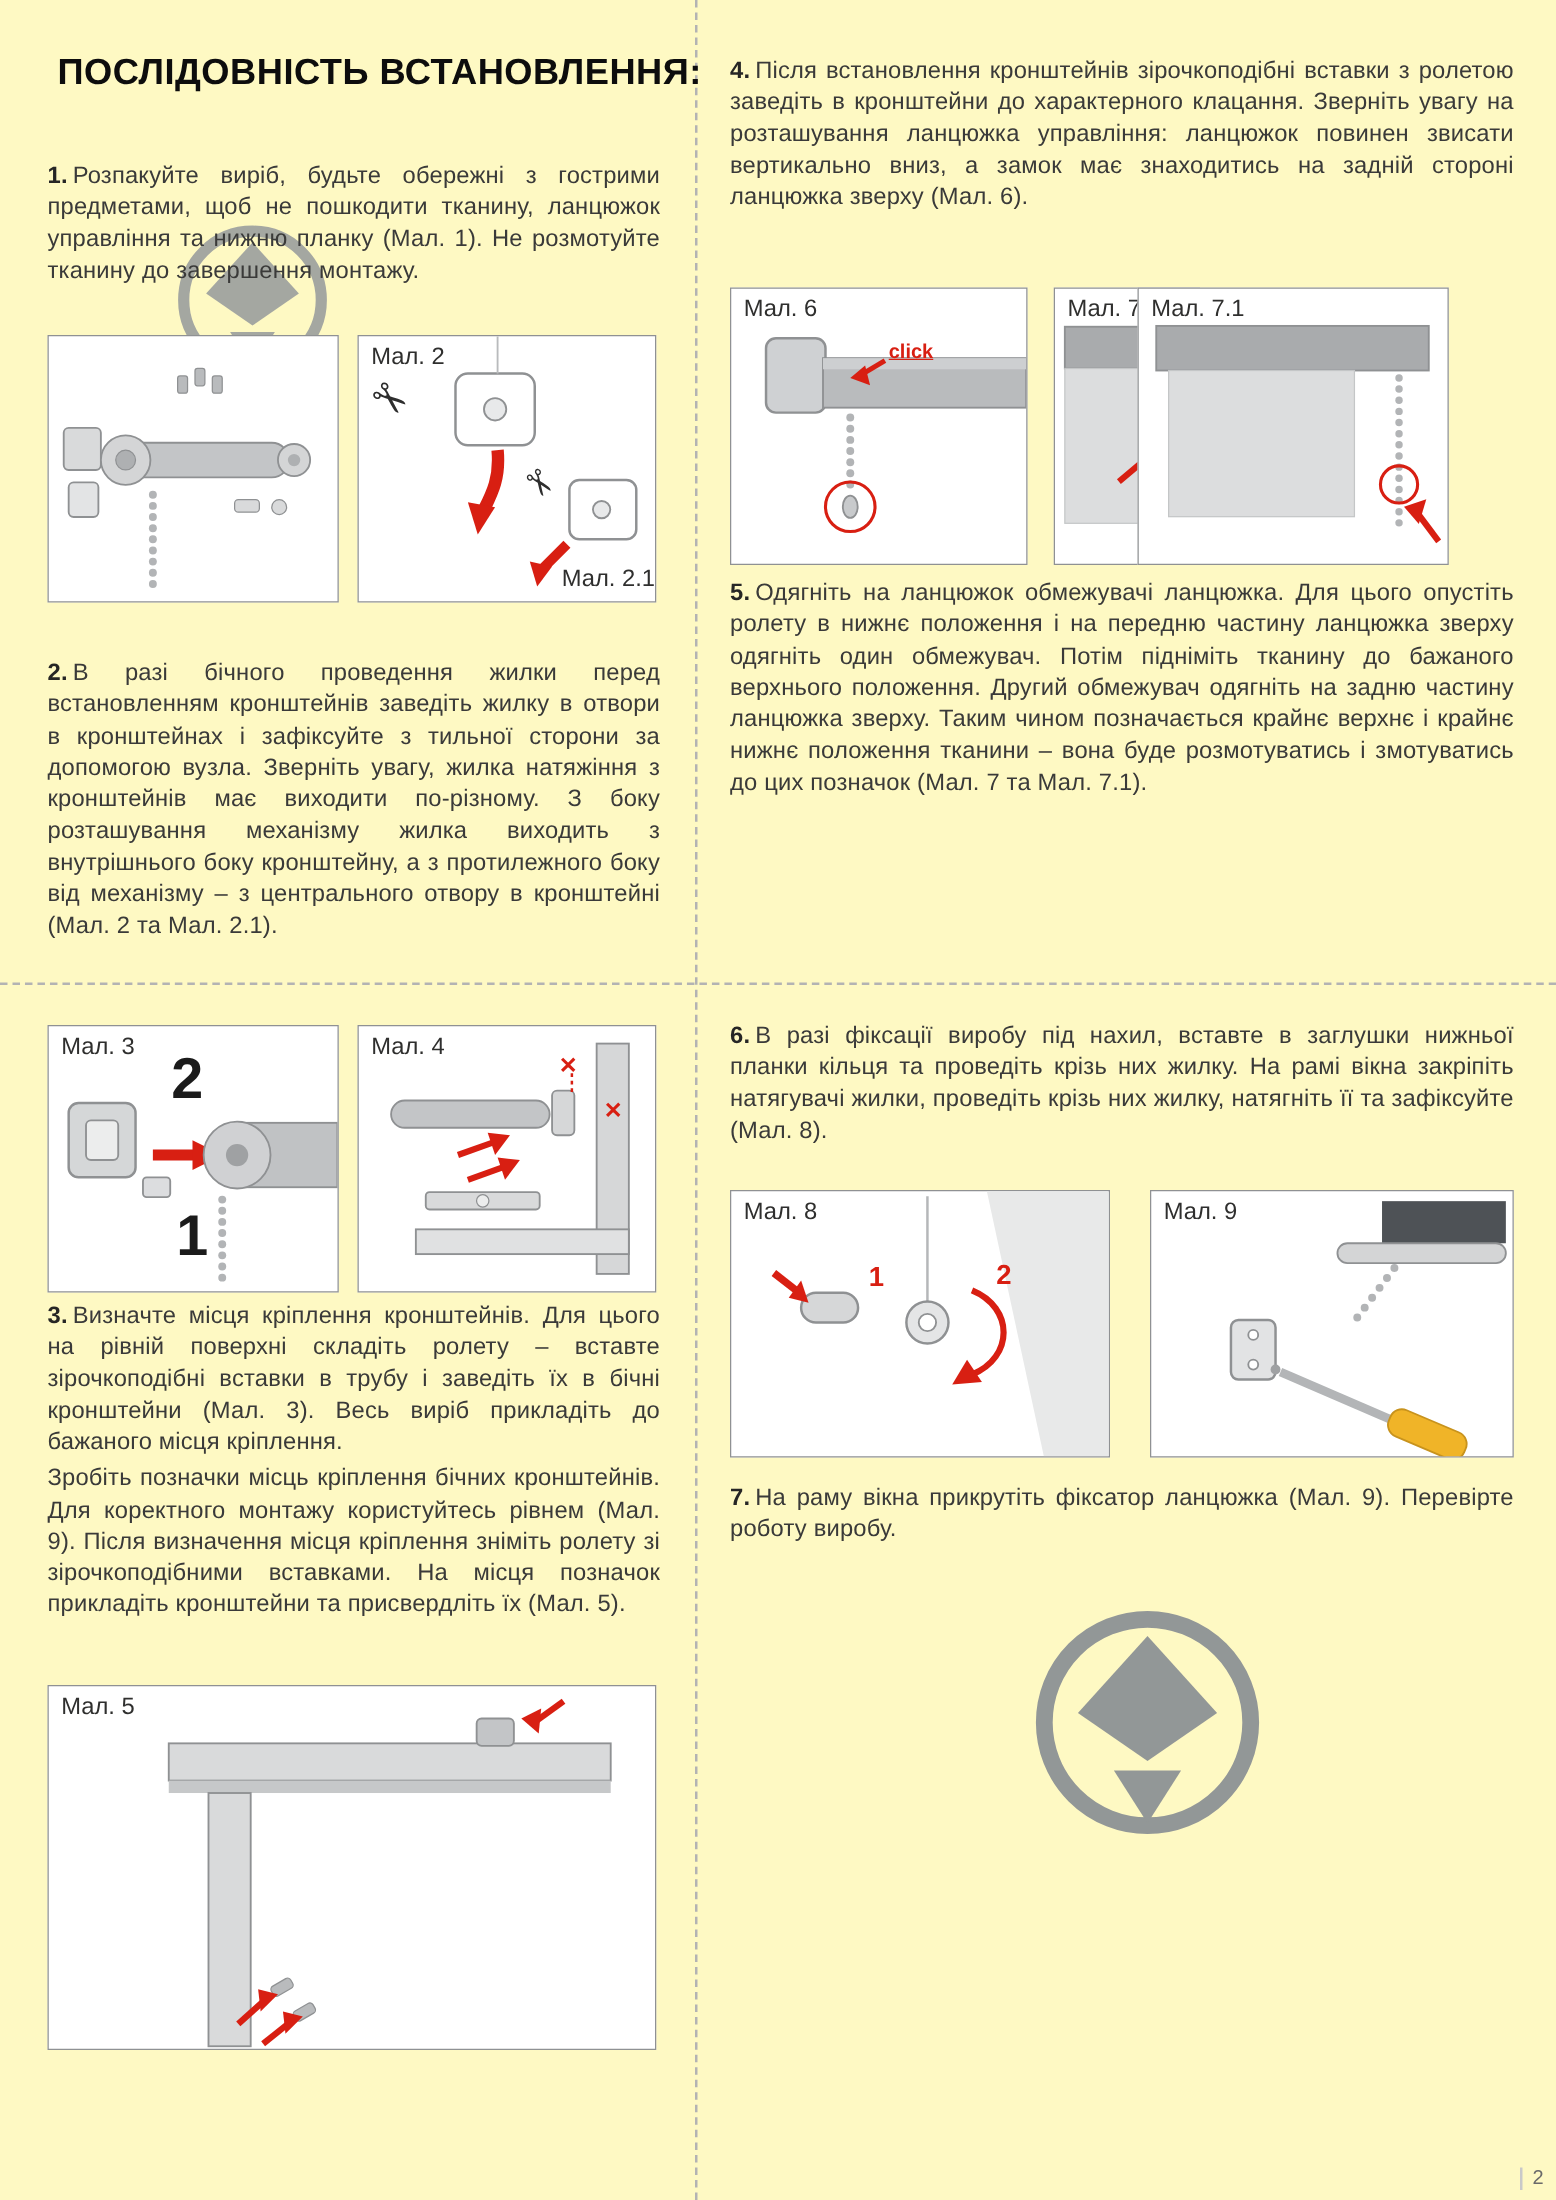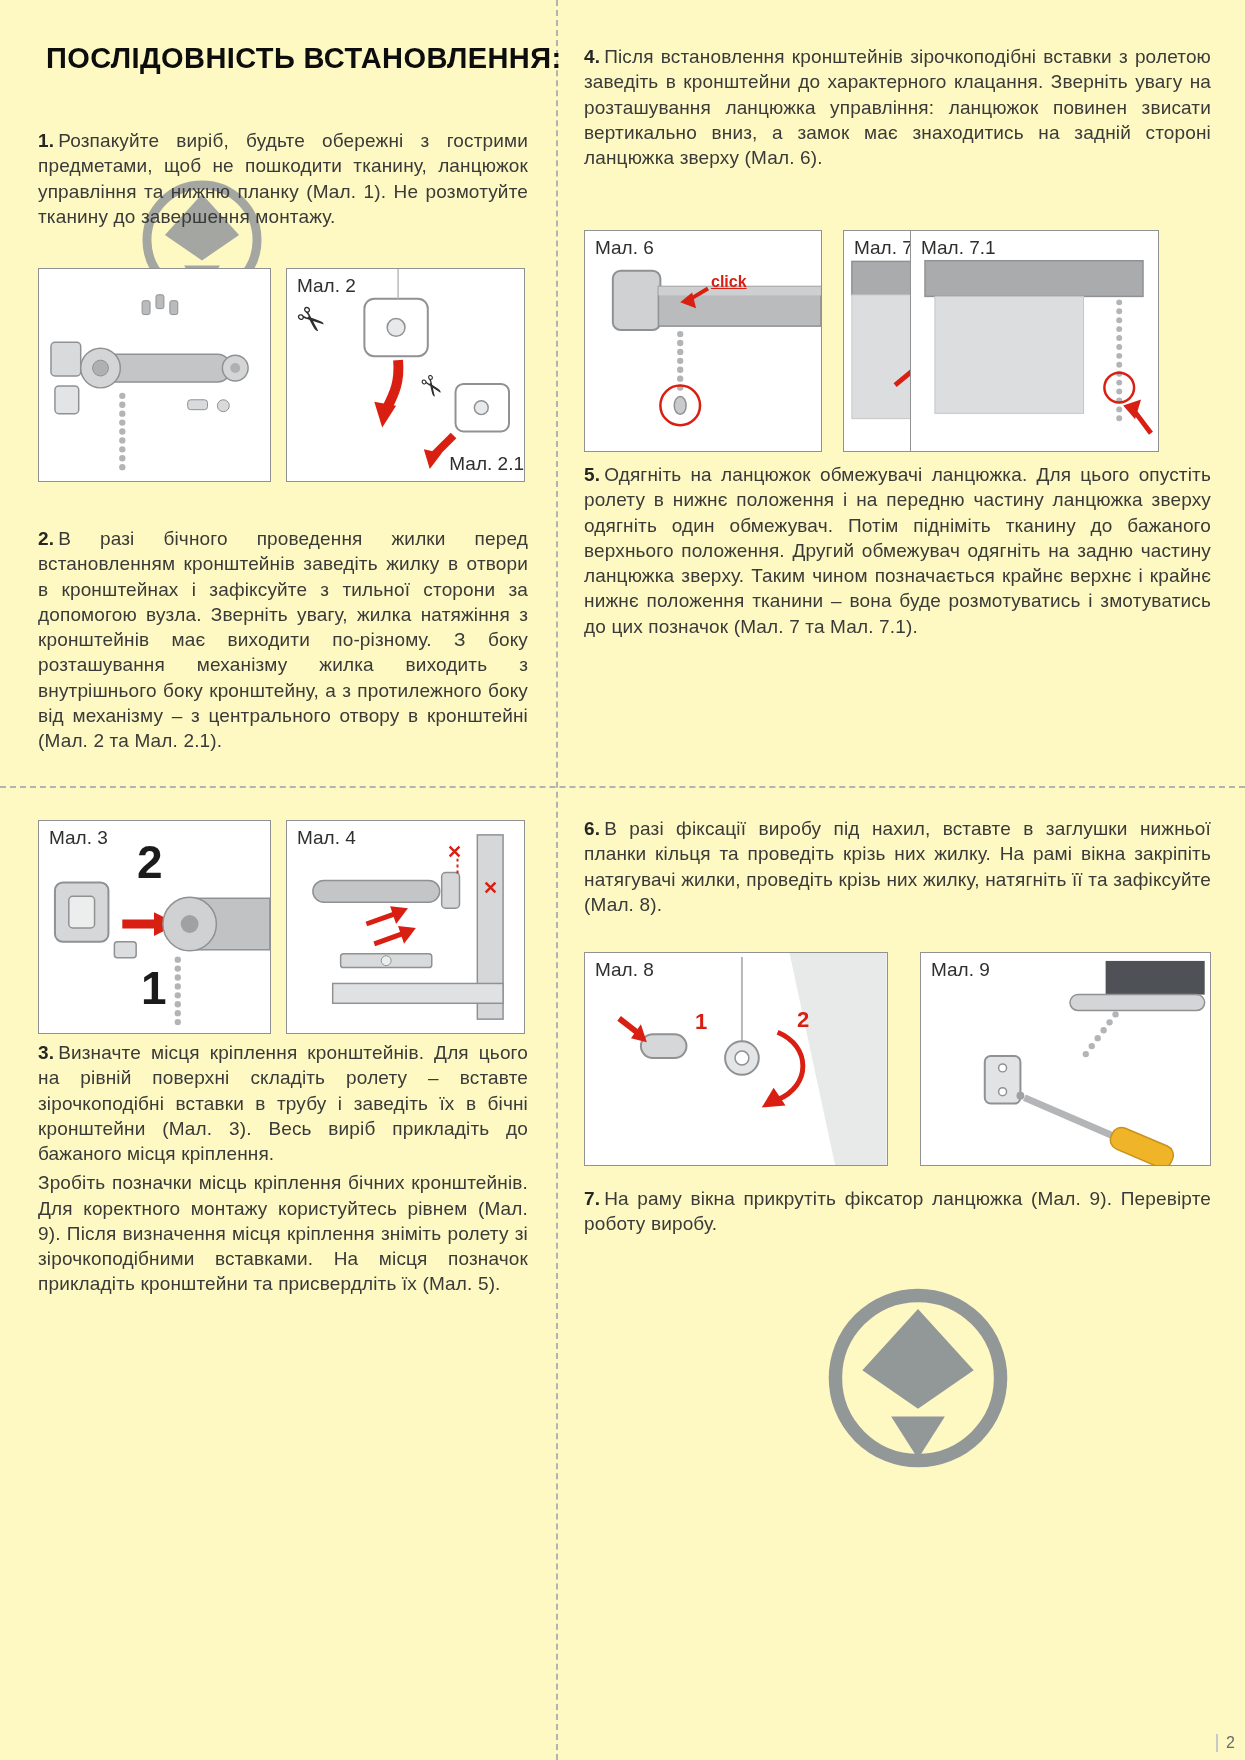--- a/index.html
+++ b/index.html
@@ -238,20 +238,39 @@
       <rect x="54" y="134" width="92" height="14" rx="3" fill="#d9dadb" stroke="#8f9193" stroke-width="1.5"></rect>
       <circle cx="100" cy="141" r="5" fill="#eceded" stroke="#8f9193"></circle>
     </svg>
   </div>
 
   <div class="step" style="left:38px;top:1040px;width:490px;">
     <p><span class="num">3.</span><span>Визначте місця кріплення кронштейнів. Для цього на рівній поверхні складіть ролету – вставте зірочкоподібні вставки в трубу і заведіть їх в бічні кронштейни (Мал. 3). Весь виріб прикладіть до бажаного місця кріплення.</span></p>
     <p><span>Зробіть позначки місць кріплення бічних кронштейнів. Для коректного монтажу користуйтесь рівнем (Мал. 9). Після визначення місця кріплення зніміть ролету зі зірочкоподібними вставками. На місця позначок прикладіть кронштейни та присвердліть їх (Мал. 5).</span></p>
   </div>
 
+  <div class="fig" style="left:38px;top:1348px;width:487px;height:292px;">
+    <span class="fig-label">Мал. 5</span>
+    <svg viewBox="0 0 487 292">
+      <rect x="96" y="46" width="356" height="30" fill="#d9dadb" stroke="#8f9193" stroke-width="1.5"></rect>
+      <rect x="96" y="76" width="356" height="10" fill="#c6c8c9"></rect>
+      <rect x="128" y="86" width="34" height="204" fill="#d9dadb" stroke="#8f9193" stroke-width="1.5"></rect>
+      <rect x="344" y="26" width="30" height="22" rx="4" fill="#c3c5c7" stroke="#8f9193" stroke-width="1.5"></rect>
+      <line x1="414" y1="12" x2="392" y2="28" stroke="#d81f12" stroke-width="5"></line>
+      <polygon points="380,26 396,18 394,38" fill="#d81f12"></polygon>
+      <g fill="#b9bbbd" stroke="#8f9193" stroke-width="1">
+        <rect x="178" y="238" width="18" height="9" rx="3" transform="rotate(-30 187 242)"></rect>
+        <rect x="196" y="258" width="18" height="9" rx="3" transform="rotate(-30 205 262)"></rect>
+      </g>
+      <line x1="152" y1="272" x2="172" y2="254" stroke="#d81f12" stroke-width="5"></line>
+      <polygon points="168,244 184,248 170,262" fill="#d81f12"></polygon>
+      <line x1="172" y1="288" x2="192" y2="272" stroke="#d81f12" stroke-width="5"></line>
+      <polygon points="188,262 204,266 190,280" fill="#d81f12"></polygon>
+    </svg>
+  </div>
 
   <div class="step" style="left:584px;top:816px;width:627px;">
     <p><span class="num">6.</span><span>В разі фіксації виробу під нахил, вставте в заглушки нижньої планки кільця та проведіть крізь них жилку. На рамі вікна закріпіть натягувачі жилки, проведіть крізь них жилку, натягніть її та зафіксуйте (Мал. 8).</span></p>
   </div>
 
   <div class="fig" style="left:584px;top:952px;width:304px;height:214px;padding-left:20px;">
     <span class="fig-label">Мал. 8</span>
     <span class="red-num" style="left:110px;top:58px;">1</span>
     <span class="red-num" style="left:212px;top:56px;">2</span>
     <svg viewBox="0 0 304 214">

